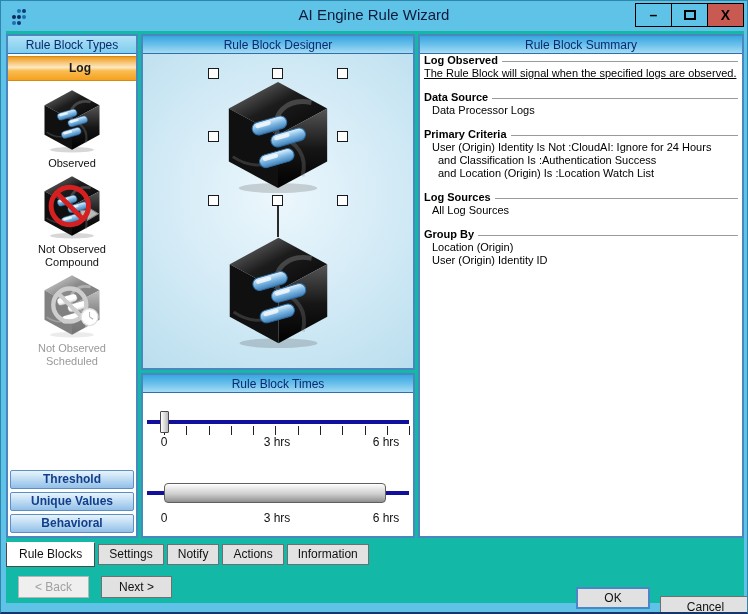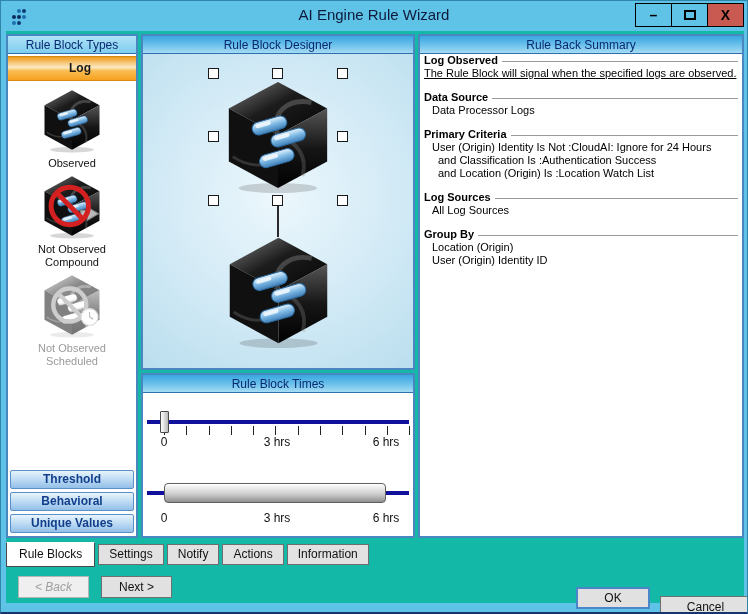--- a/index.html
+++ b/index.html
@@ -122,21 +122,21 @@
     height:25px; margin-top:0; padding:0 12px; line-height:22px;
   }
 
   
   .btn {
     position:absolute; height:22px; background:#e1e1e1;
     border:1px solid #707070; font-size:12px; color:#111;
     text-align:center; line-height:20px; cursor:default;
   }
   .btn.disabled { background:#efefef; border-color:#b5b5b5; color:#a0a0a0; }
-  #backBtn   { left:12px;  top:545px; width:71px;font-style:italic; }
+  #backBtn   { left:12px;  top:545px; width:71px; }
   #nextBtn   { left:95px;  top:545px; width:71px; }
   #okBtn     { left:570px; top:545px; width:74px; border:2px solid #4a86c8; line-height:18px;margin-top:11px; }
   #cancelBtn { left:654px; top:565px; width:91px; }
 
   
 </style>
 </head>
 <body>
 
 <svg width="0" height="0" style="position:absolute" aria-hidden="true">
@@ -243,22 +243,22 @@
               <line x1="92" y1="82" x2="92" y2="72" stroke="#555" stroke-width="3"></line>
               <line x1="92" y1="82" x2="99" y2="86" stroke="#555" stroke-width="3"></line>
             </svg>
           </span>
           <div class="lbl">Not Observed</div>
           <div class="lbl">Scheduled</div>
         </div>
 
         <div class="left-spacer"></div>
         <div class="type-btn">Threshold</div>
+        <div class="type-btn">Unique Values</div>
         <div class="type-btn">Behavioral</div>
-        <div class="type-btn">Unique Values</div>
       </div>
     </div>
 
     <div class="panel" id="designerPanel">
       <div class="panel-header">Rule Block Designer</div>
       <div class="designer-body">
 
         <div class="handle" style="left:65px;top:14px"></div>
         <div class="handle" style="left:129px;top:14px"></div>
         <div class="handle" style="left:194px;top:14px"></div>
@@ -297,21 +297,21 @@
 
         <div class="track" style="top:98px"></div>
         <div class="range-bar"></div>
         <span class="axis-lbl" style="left:21px;top:118px">0</span>
         <span class="axis-lbl" style="left:134px;top:118px">3 hrs</span>
         <span class="axis-lbl" style="left:243px;top:118px">6 hrs</span>
       </div>
     </div>
 
     <div class="panel" id="summaryPanel">
-      <div class="panel-header">Rule Back Summary</div>
+      <div class="panel-header">Rule Block Summary</div>
       <div class="summary-body">
         <div class="sec first">
           <div class="sec-h">
               <span>Log Observed</span>
             </div>
           <div class="sec-line ind0">The Rule Block will signal when the specified logs are observed.</div>
         </div>
         <div class="sec">
           <div class="sec-h">
               <span>Data Source</span>

